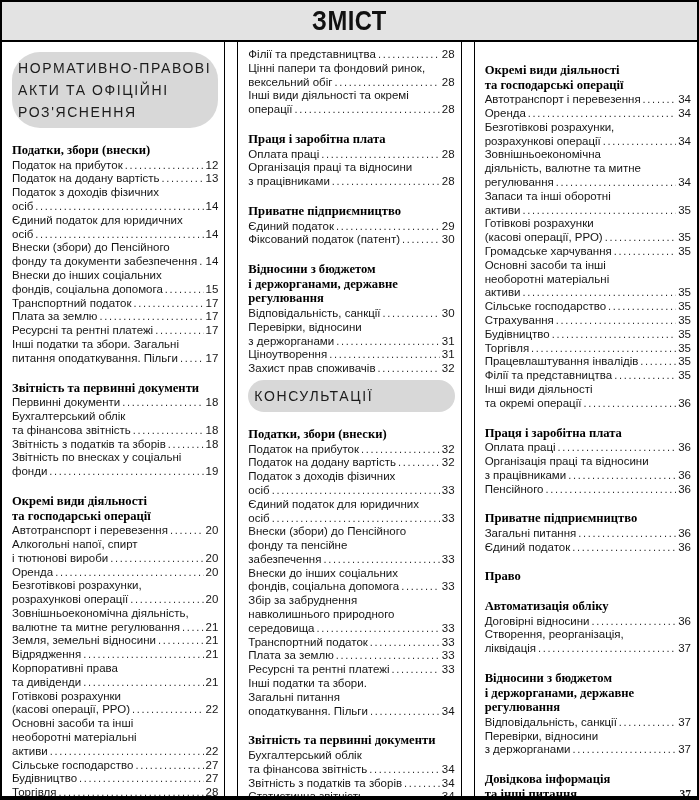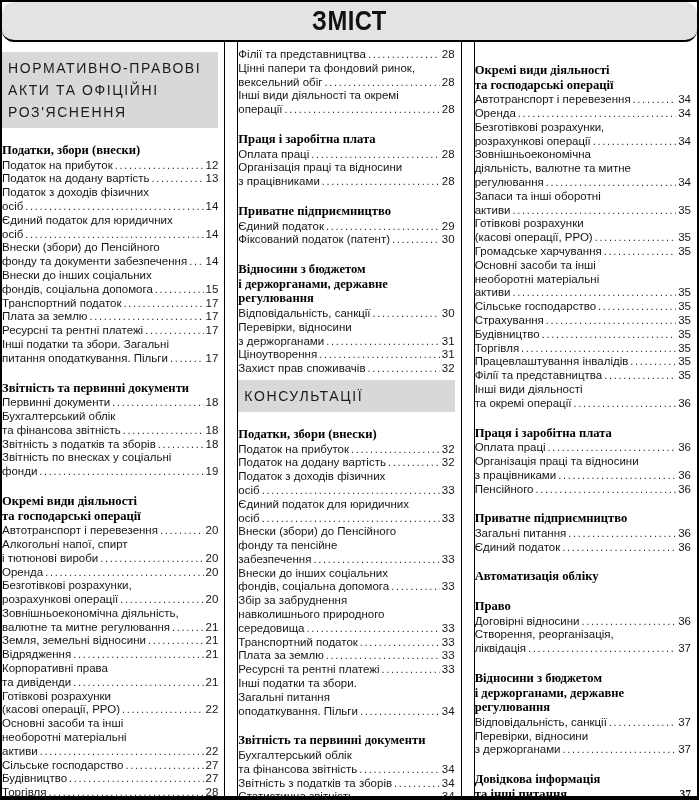--- a/index.html
+++ b/index.html
@@ -12,50 +12,51 @@
     background:#fff;
     font-family:"Liberation Sans", sans-serif;
     color:#151515;
     overflow:hidden;
   }
 
   .masthead {
     height:40px;
     background:#e3e3e3;
     border-bottom:2px solid #000;
-    display:flex; align-items:center; justify-content:center;border-radius:12px;
+    display:flex; align-items:center; justify-content:center;
   }
   .masthead .title {
     font-weight:bold; font-size:27px; letter-spacing:0.5px;
     transform:scaleX(0.88);
     color:#111;
   }
 
   .content {
     display:flex;
     gap:12px;
     height:754px;
   }
   .col {
     flex:1 1 0;
-    padding:6px 6px 0 0;
+    padding:6px 6px 0 10px;
     min-width:0;
   }
   .col:nth-child(1) { border-right:1px solid #000; }
   .col:nth-child(2) { border-left:1px solid #000; border-right:1px solid #000; }
   .col:nth-child(3) { border-left:1px solid #000; }
 
   .banner {
     background:#d8d8d8;
     padding:5px 6px;
     margin:4px 0 4px;
     font-size:14px;
     letter-spacing:1.6px;
     line-height:22px;
     color:#1c1c1c;
+    border-radius:28px;
   }
   .heading {
     font-family:"Liberation Serif", serif;
     font-weight:bold;
     font-size:12.6px;
     line-height:14.6px;
     margin:15px 0 1px;
     color:#000;
   }
   .entry {
@@ -698,24 +699,24 @@
           </div>
         </div>
         <div class="entry">
           <div class="line dotted">
             <span class="t">Єдиний податок</span>
             <span class="lead"></span>
             <span class="pg">36</span>
           </div>
         </div>
         <div class="heading">
+          <div class="line">Право</div>
+        </div>
+        <div class="heading">
           <div class="line">Автоматизація обліку</div>
-        </div>
-        <div class="heading">
-          <div class="line">Право</div>
         </div>
         <div class="entry">
           <div class="line dotted">
             <span class="t">Договірні відносини</span>
             <span class="lead"></span>
             <span class="pg">36</span>
           </div>
         </div>
         <div class="entry">
           <div class="line">Створення, реорганізація,</div>

